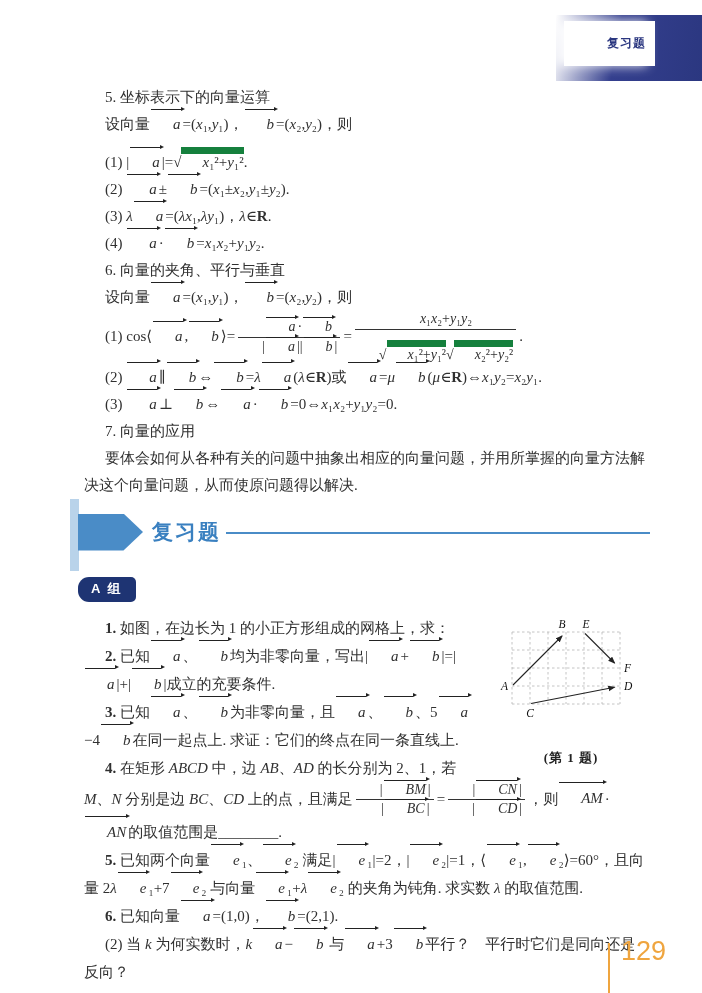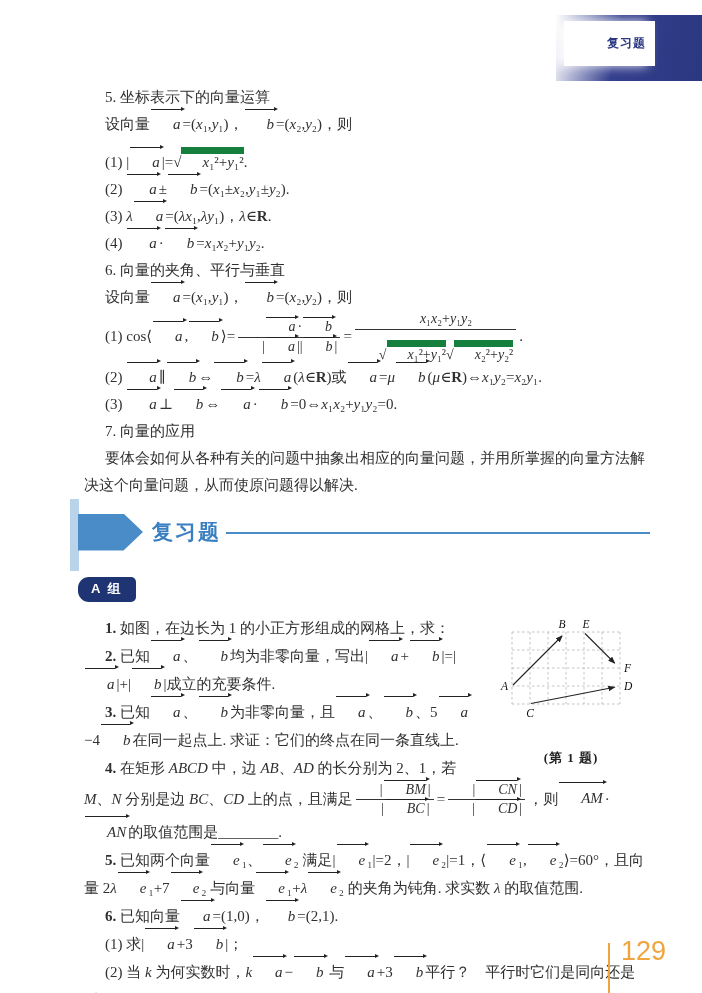--- a/index.html
+++ b/index.html
@@ -137,20 +137,19 @@
     <p class="ln indent"><b>3.</b> 已知<span class="vec">a</span>、<span class="vec">b</span>为非零向量，且<span class="vec">a</span>、<span class="vec">b</span>、5<span class="vec">a</span>−4<span class="vec">b</span>在同一起点上. 求证：它们的终点在同一条直线上.</p>
     <p class="ln indent"><b>4.</b> 在矩形 <i>ABCD</i> 中，边 <i>AB</i>、<i>AD</i> 的长分别为 2、1，若 <i>M</i>、<i>N</i> 分别是边 <i>BC</i>、<i>CD</i> 上的点，且满足<span class="fr">
           <span class="fn">|<span class="vec">BM</span>|</span>
           <span class="fd">|<span class="vec">BC</span>|</span>
         </span>=<span class="fr">
           <span class="fn">|<span class="vec">CN</span>|</span>
           <span class="fd">|<span class="vec">CD</span>|</span>
         </span>，则<span class="vec">AM</span>·<span class="vec">AN</span>的取值范围是________.</p>
     <p class="ln indent"><b>5.</b> 已知两个向量<span class="vec">e</span>₁、<span class="vec">e</span>₂ 满足|<span class="vec">e</span>₁|=2，|<span class="vec">e</span>₂|=1，⟨<span class="vec">e</span>₁,<span class="vec">e</span>₂⟩=60°，且向量 2<i>λ</i><span class="vec">e</span>₁+7<span class="vec">e</span>₂ 与向量<span class="vec">e</span>₁+<i>λ</i><span class="vec">e</span>₂ 的夹角为钝角. 求实数 <i>λ</i> 的取值范围.</p>
     <p class="ln indent"><b>6.</b> 已知向量<span class="vec">a</span>=(1,0)，<span class="vec">b</span>=(2,1).</p>
-    <p class="ln indent">(1) 求|<span class="vec">a</span>+3<span class="vec">b</span>|；</p>
     <p class="ln indent">(2) 当 <i>k</i> 为何实数时，<i>k</i><span class="vec">a</span>−<span class="vec">b</span> 与<span class="vec">a</span>+3<span class="vec">b</span>平行？　平行时它们是同向还是反向？</p>
   </section>
 
 </div>
 
 <div class="page-num-rule"></div>
 <div class="page-num">129</div>
 
 </body></html>

